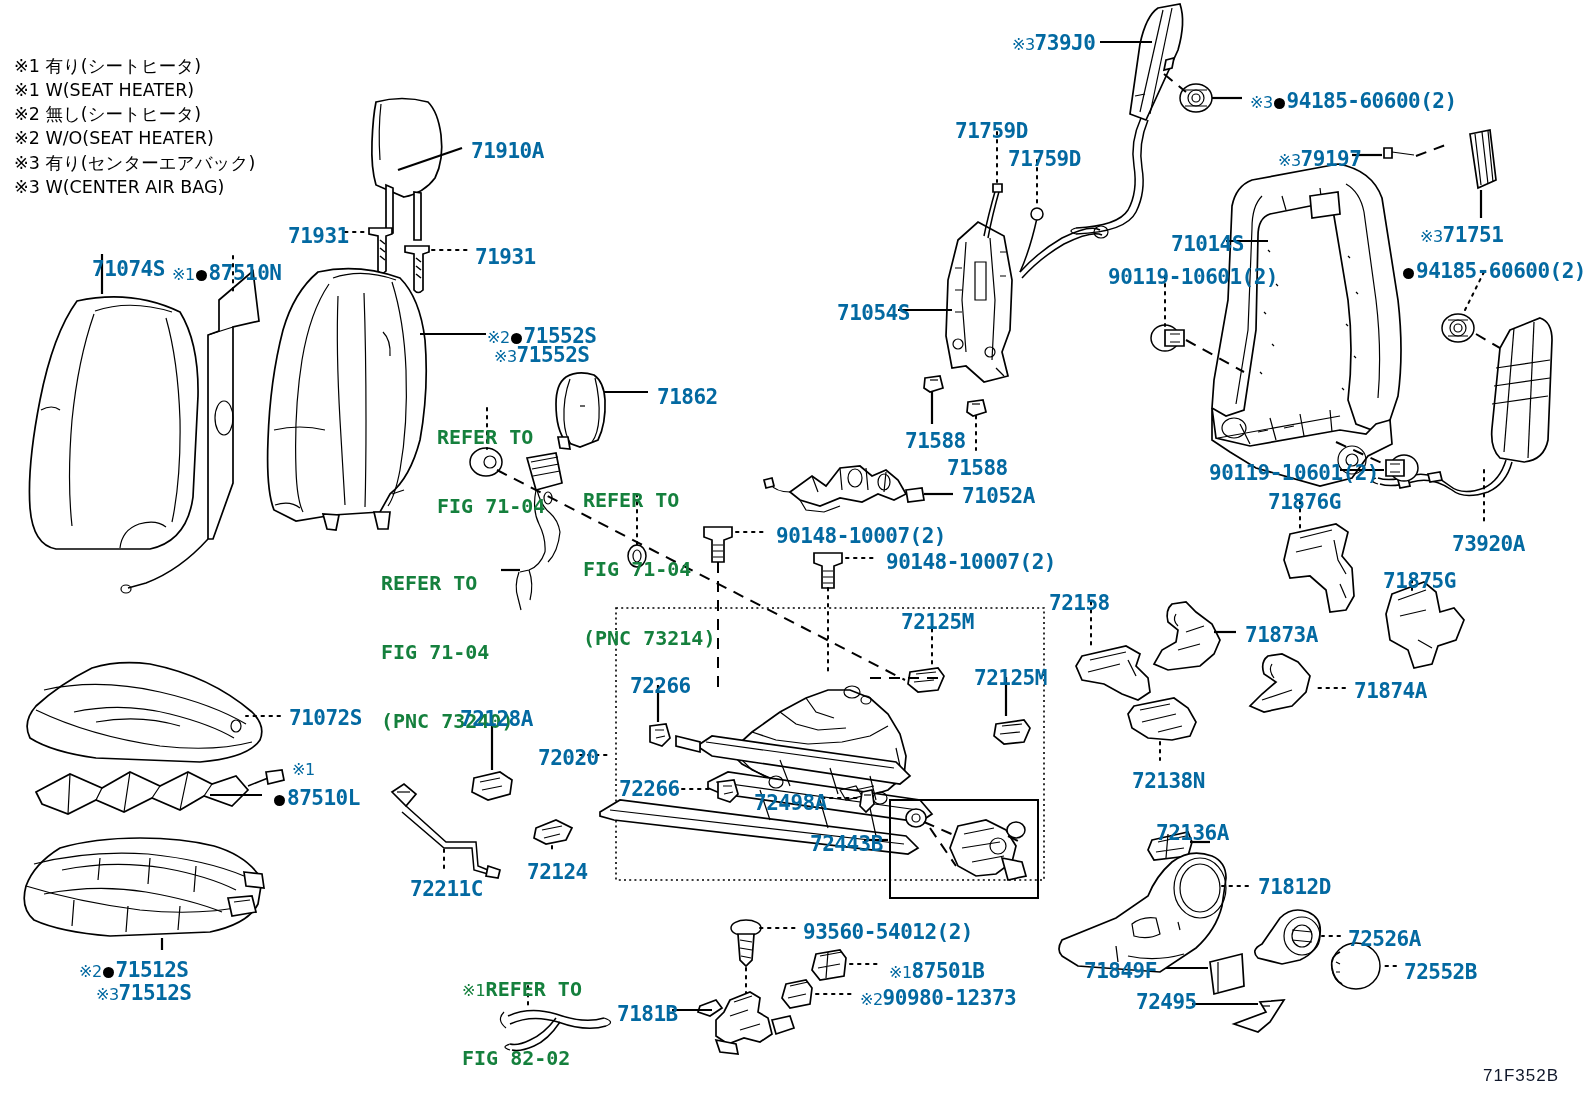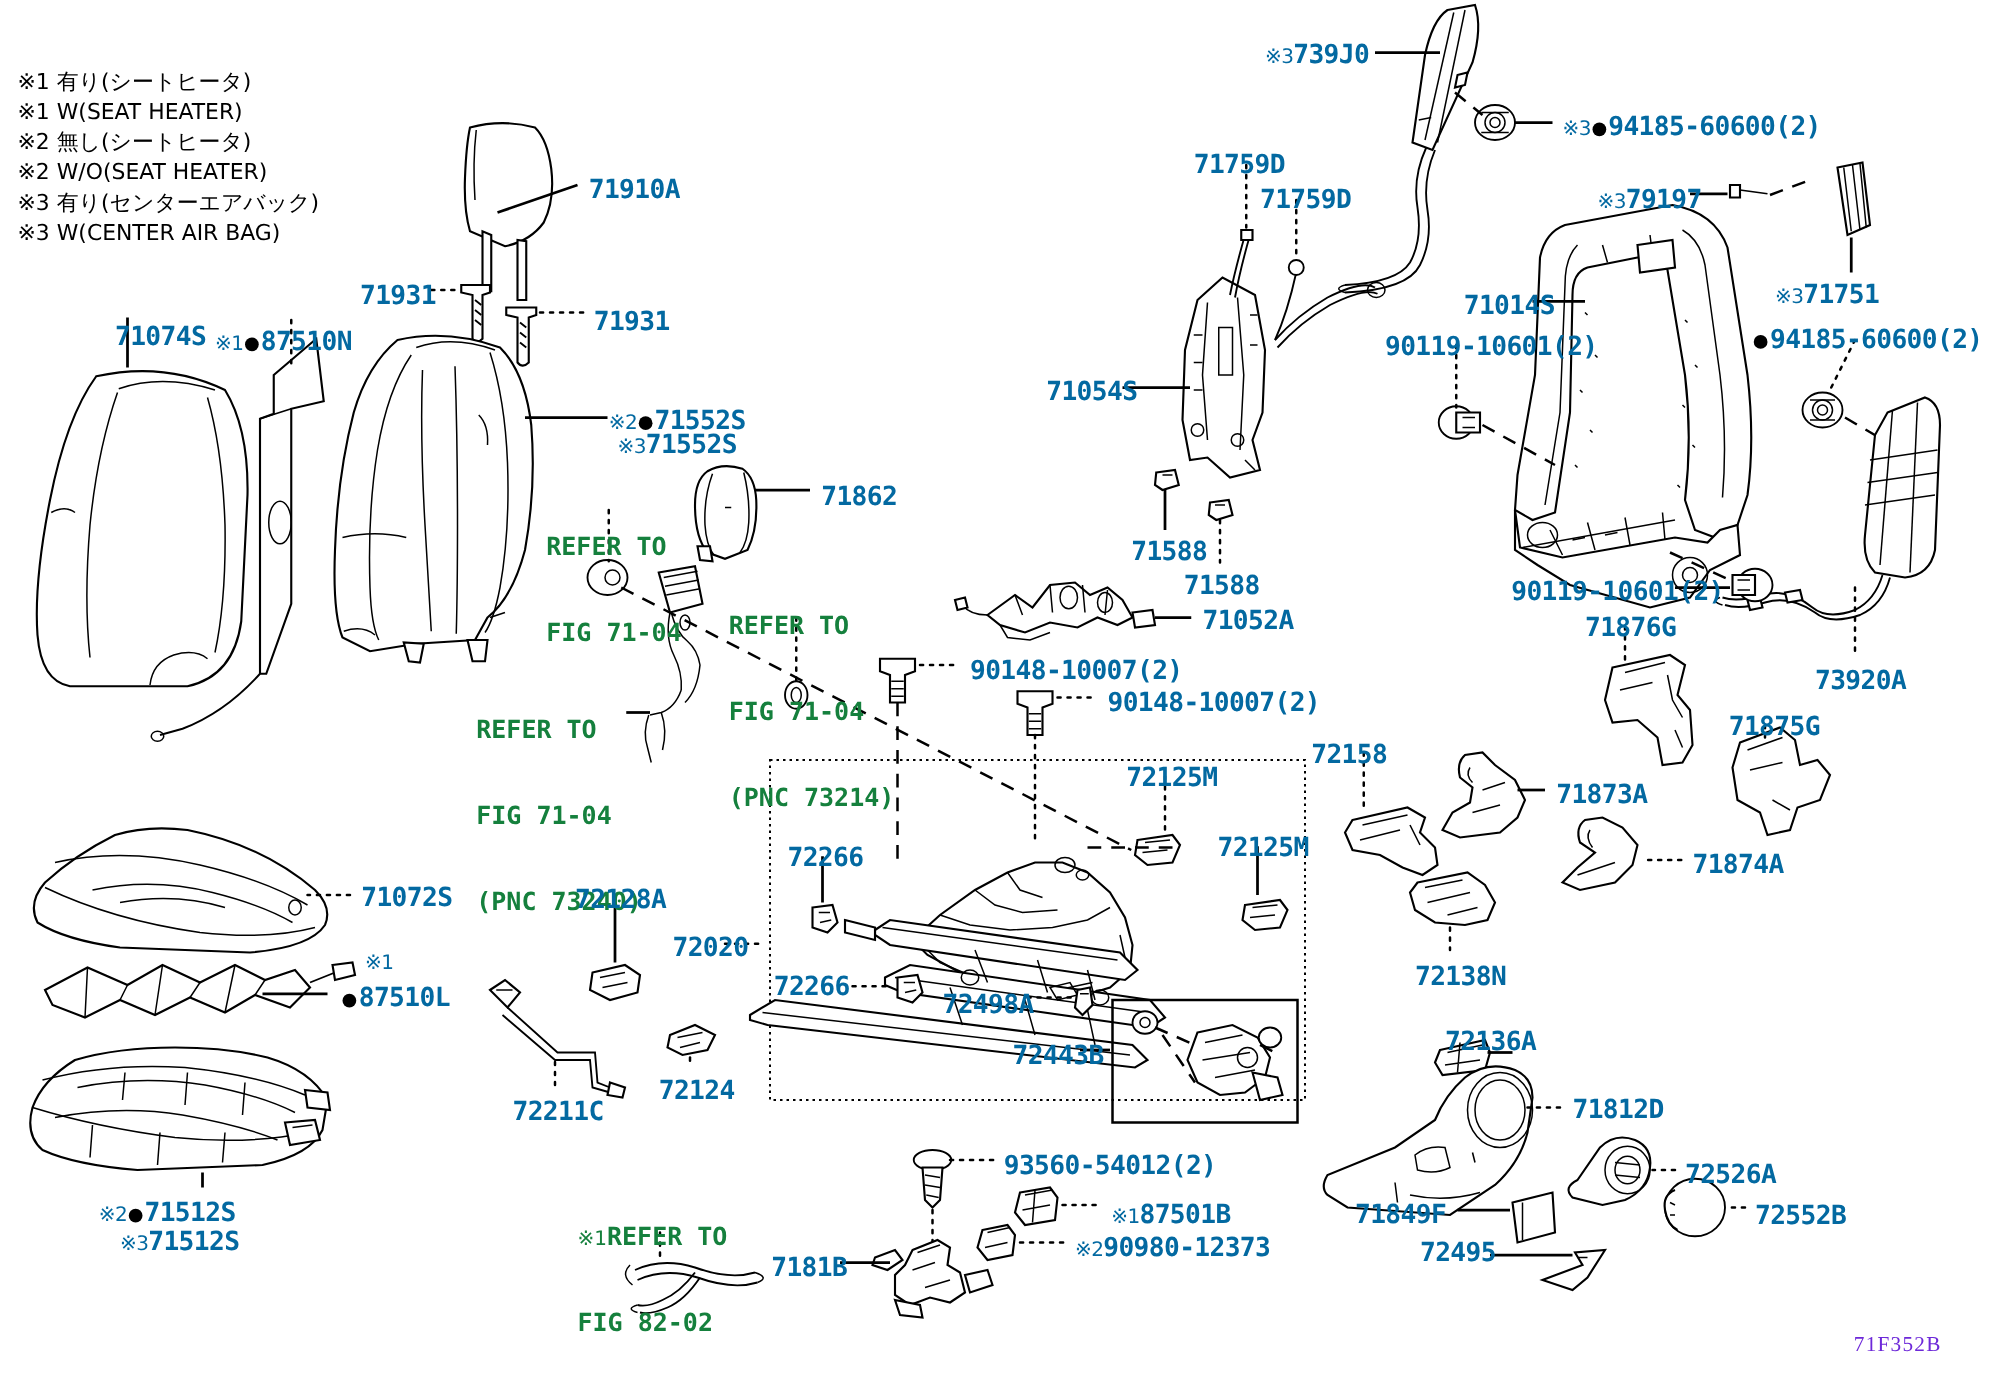--- a/index.html
+++ b/index.html
@@ -41,23 +41,23 @@
   .dot.sm{width:11px;height:11px;vertical-align:-1px;margin:0 2px 0 1px;}
   .ref{
     position:absolute;
     font-family:"DejaVu Sans Mono","Liberation Mono",monospace;
     font-size:20px;font-weight:700;line-height:1.15;
     white-space:pre;
     color:#15803d;
   }
   .figid{
     position:absolute;
-    font-family:Liberation Serif, serif;
+    font-family:Liberation Sans, sans-serif;
     font-size:17px;font-weight:400;letter-spacing:1px;
-    color:#6d28d9;
+    color:#0f172a;
   }
   svg.art{position:absolute;left:0;top:0;width:1592px;height:1099px;pointer-events:none;}
   svg.art *{vector-effect:non-scaling-stroke;}
   .ln{stroke:#000;stroke-width:2.2;fill:none;}
   .lnt{stroke:#000;stroke-width:1.5;fill:none;}
   .dotline{stroke:#000;stroke-width:2;fill:none;stroke-dasharray:2.5 5.5;stroke-linecap:round;}
   .dashline{stroke:#000;stroke-width:2;fill:none;stroke-dasharray:11 8;}
   .boxline{stroke:#000;stroke-width:1.6;fill:none;stroke-dasharray:2 3.2;}
   .boxsolid{stroke:#000;stroke-width:2;fill:none;}
   .part{stroke:#000;stroke-width:1.7;fill:#fff;}

